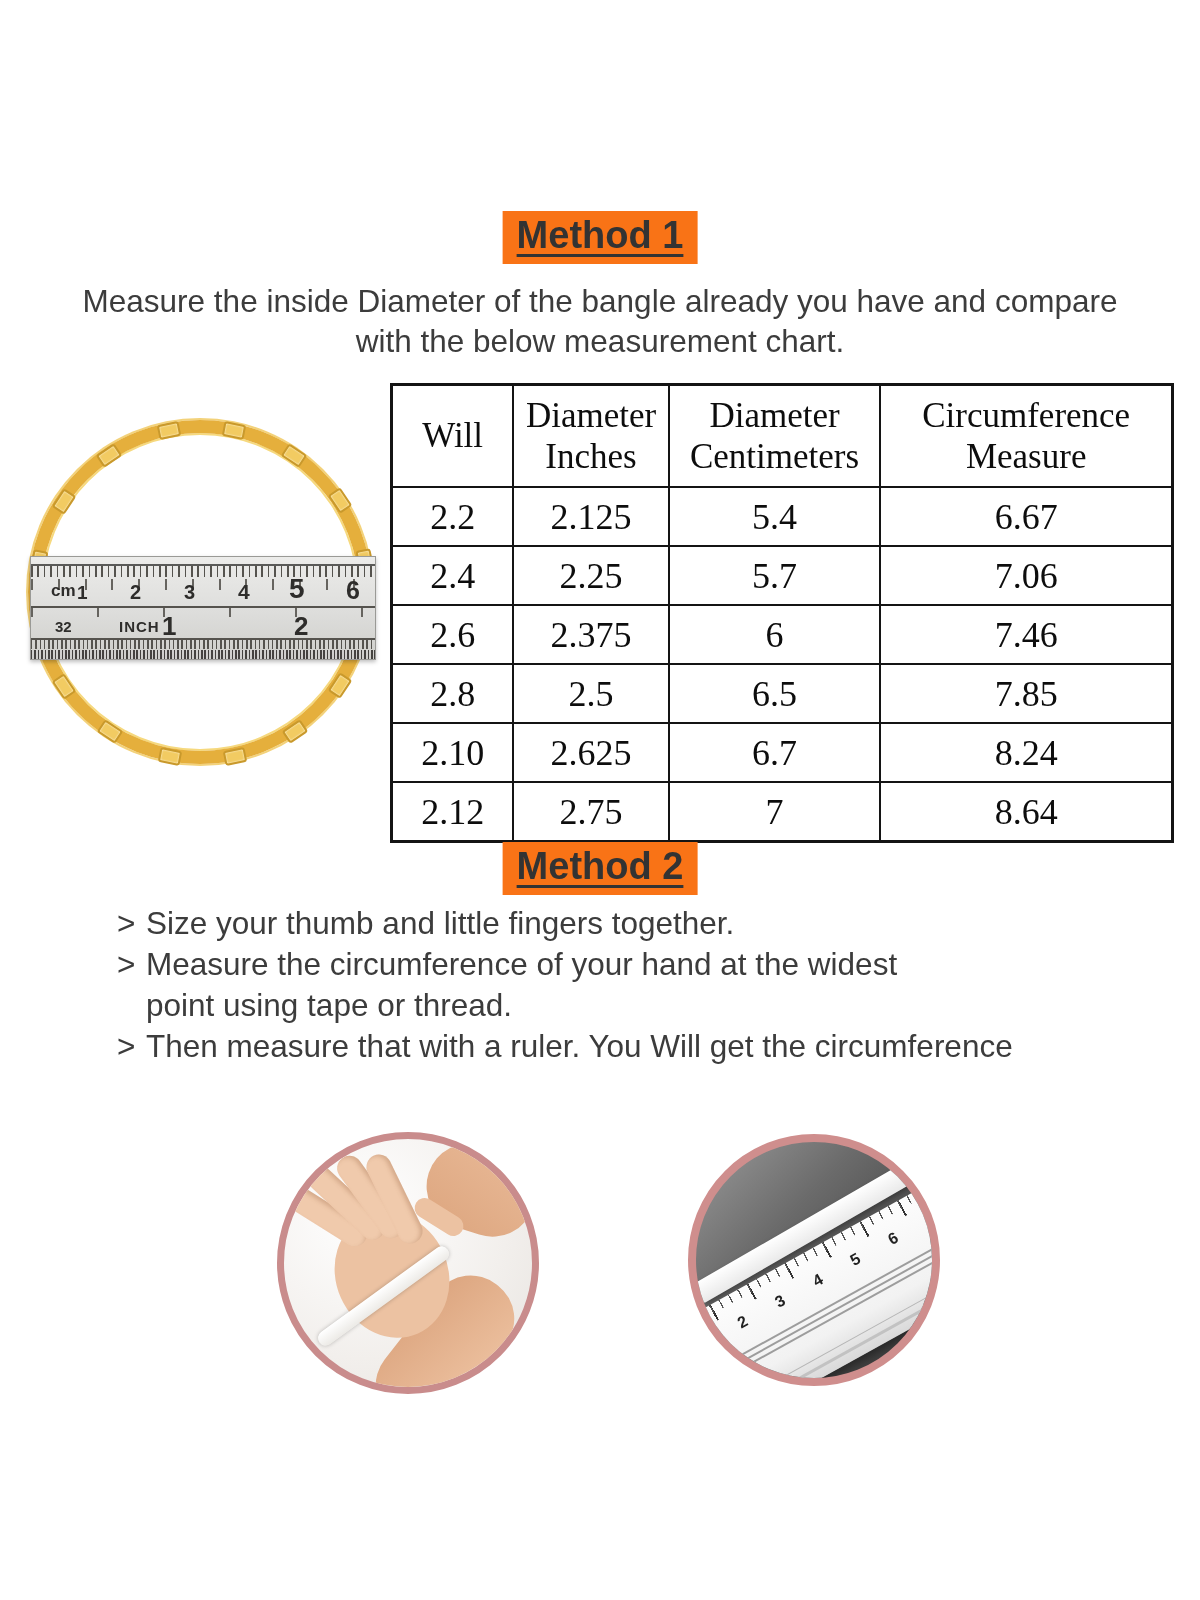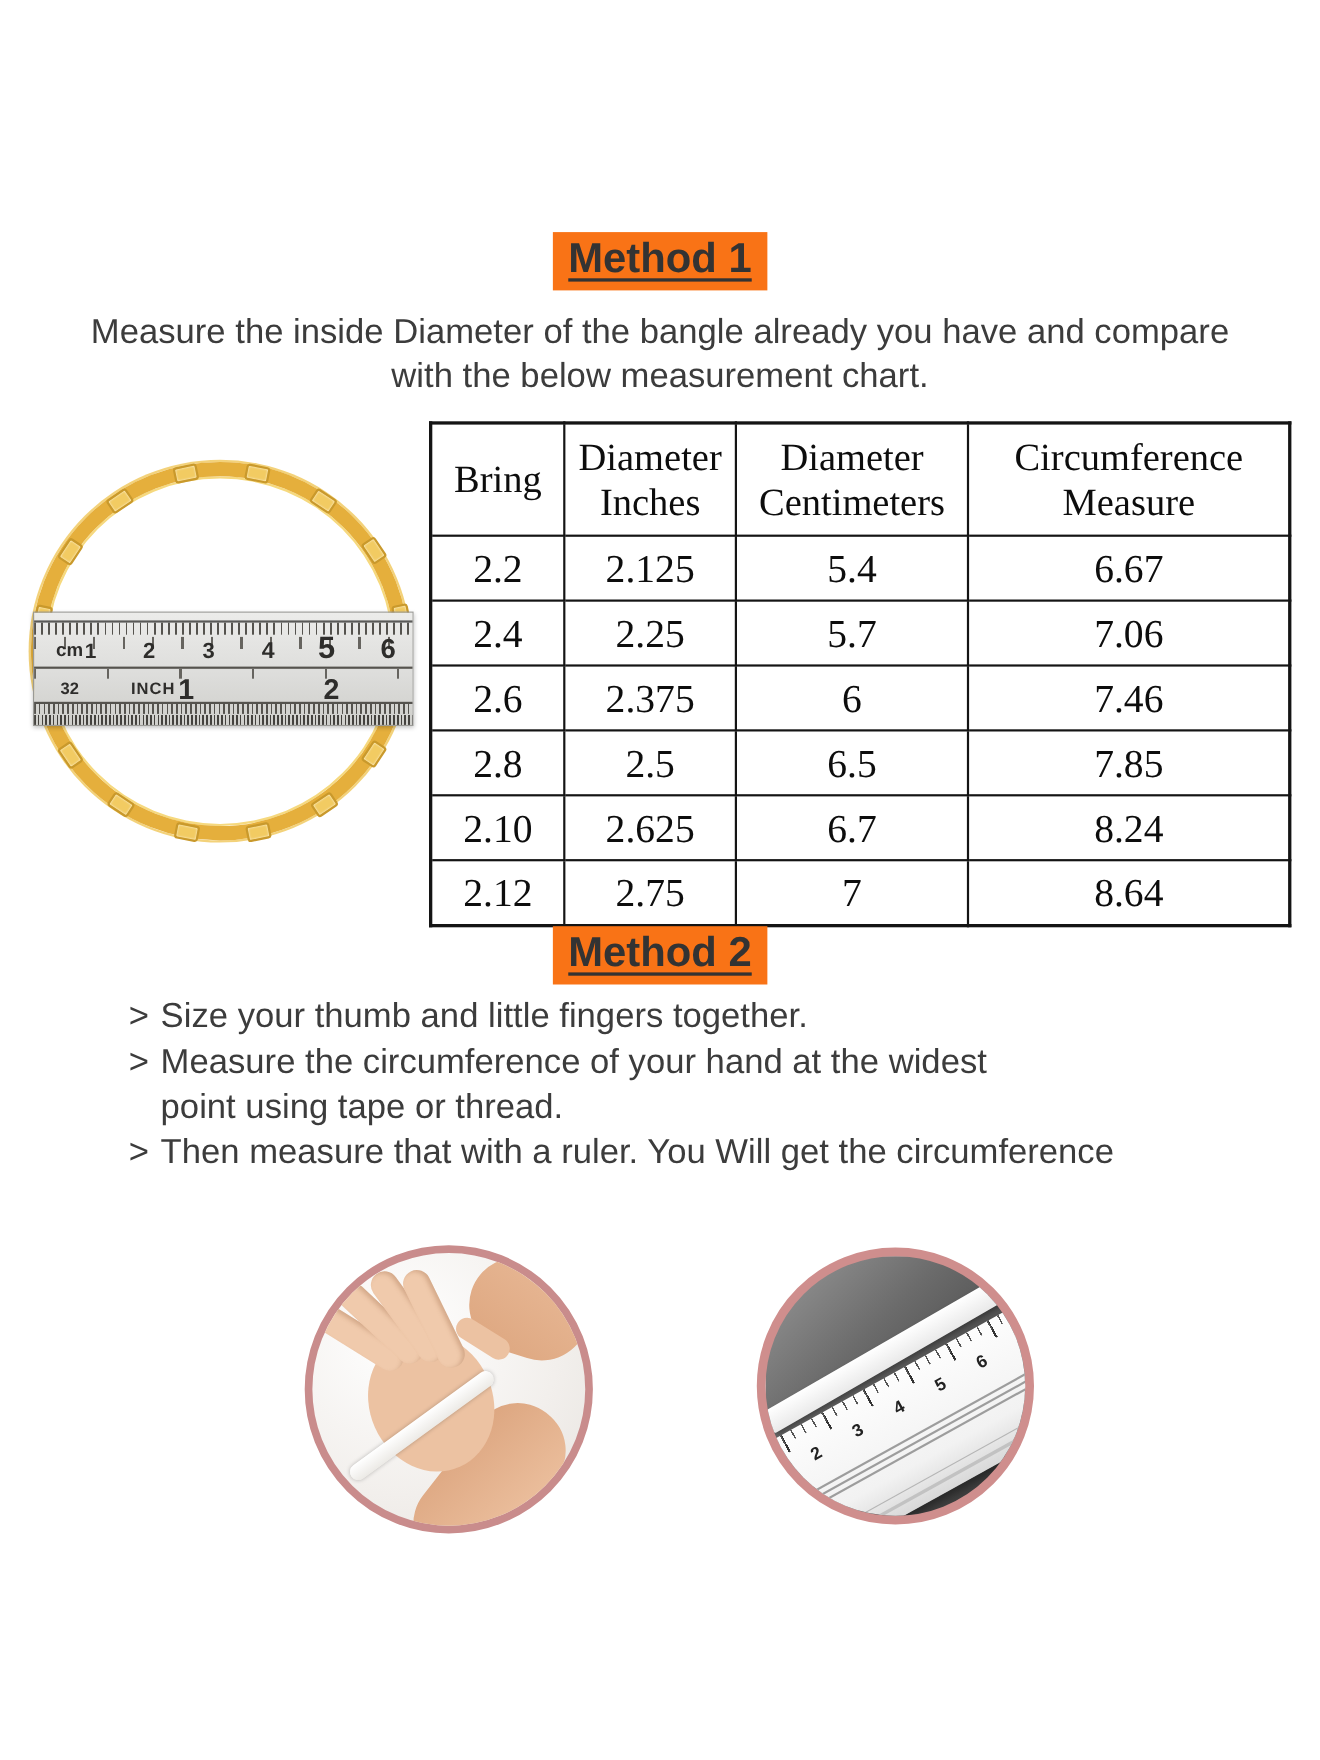--- a/index.html
+++ b/index.html
@@ -155,21 +155,21 @@
 
   <table class="size-table">
     <colgroup>
       <col style="width:15.6%">
         <col style="width:19.9%">
         <col style="width:27.1%">
         <col style="width:37.4%">
     </colgroup>
     <thead>
       <tr>
-        <th>Bring</th>
+        <th>Will</th>
         <th>Diameter
 Inches</th>
         <th>Diameter
 Centimeters</th>
         <th>Circumference
 Measure</th>
       </tr>
     </thead>
     <tbody id="table-body">
         <tr>

